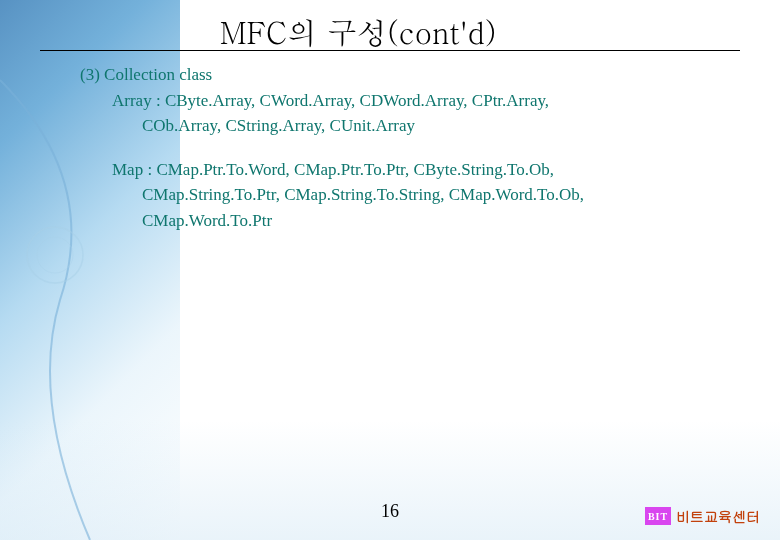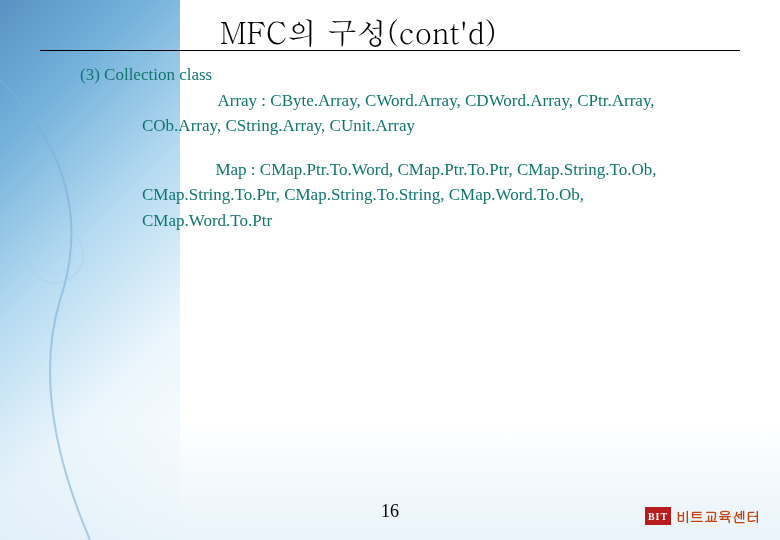--- a/index.html
+++ b/index.html
@@ -63,21 +63,20 @@
       font-size: 17px;
       line-height: 1.5;
       color: #0f766e;
       font-family: 'Times New Roman', serif;
     }
     .section-head {
       margin-left: 0;
     }
     .indent1 {
       margin-left: 32px;
-      text-align: center;
     }
     .indent2 {
       margin-left: 62px;
     }
     .block {
       margin-bottom: 18px;
     }
     .page-number {
       position: absolute;
       bottom: 18px;
@@ -90,21 +89,21 @@
       position: absolute;
       bottom: 14px;
       right: 20px;
       display: flex;
       align-items: center;
       gap: 5px;
     }
     .logo-box {
       width: 26px;
       height: 18px;
-      background: #b91c1c;
+      background: #d946ef;
       color: #fff;
       font-size: 10px;
       font-weight: bold;
       display: flex;
       align-items: center;
       justify-content: center;
       letter-spacing: 1px;
     }
     .logo-text {
       font-size: 14px;
@@ -138,21 +137,21 @@
       <span>Array :</span>
       <span>CByte.Array, CWord.Array, CDWord.Array, CPtr.Array,</span>
     </div>
     <div class="indent2">COb.Array,   CString.Array, CUnit.Array</div>
   </div>
 
 
   <div class="block">
     <div class="indent1">
       <span>Map :</span>
-      <span>CMap.Ptr.To.Word,  CMap.Ptr.To.Ptr,       CMap.String.To.Ob,</span>
+      <span>CMap.Ptr.To.Word,  CMap.Ptr.To.Ptr,       CByte.String.To.Ob,</span>
     </div>
     <div class="indent2">CMap.String.To.Ptr, CMap.String.To.String, CMap.Word.To.Ob,</div>
     <div class="indent2">CMap.Word.To.Ptr</div>
   </div>
 </div>
 
 <div class="page-number">16</div>
 
 <div class="footer-logo">
   <div class="logo-box">BIT</div>

